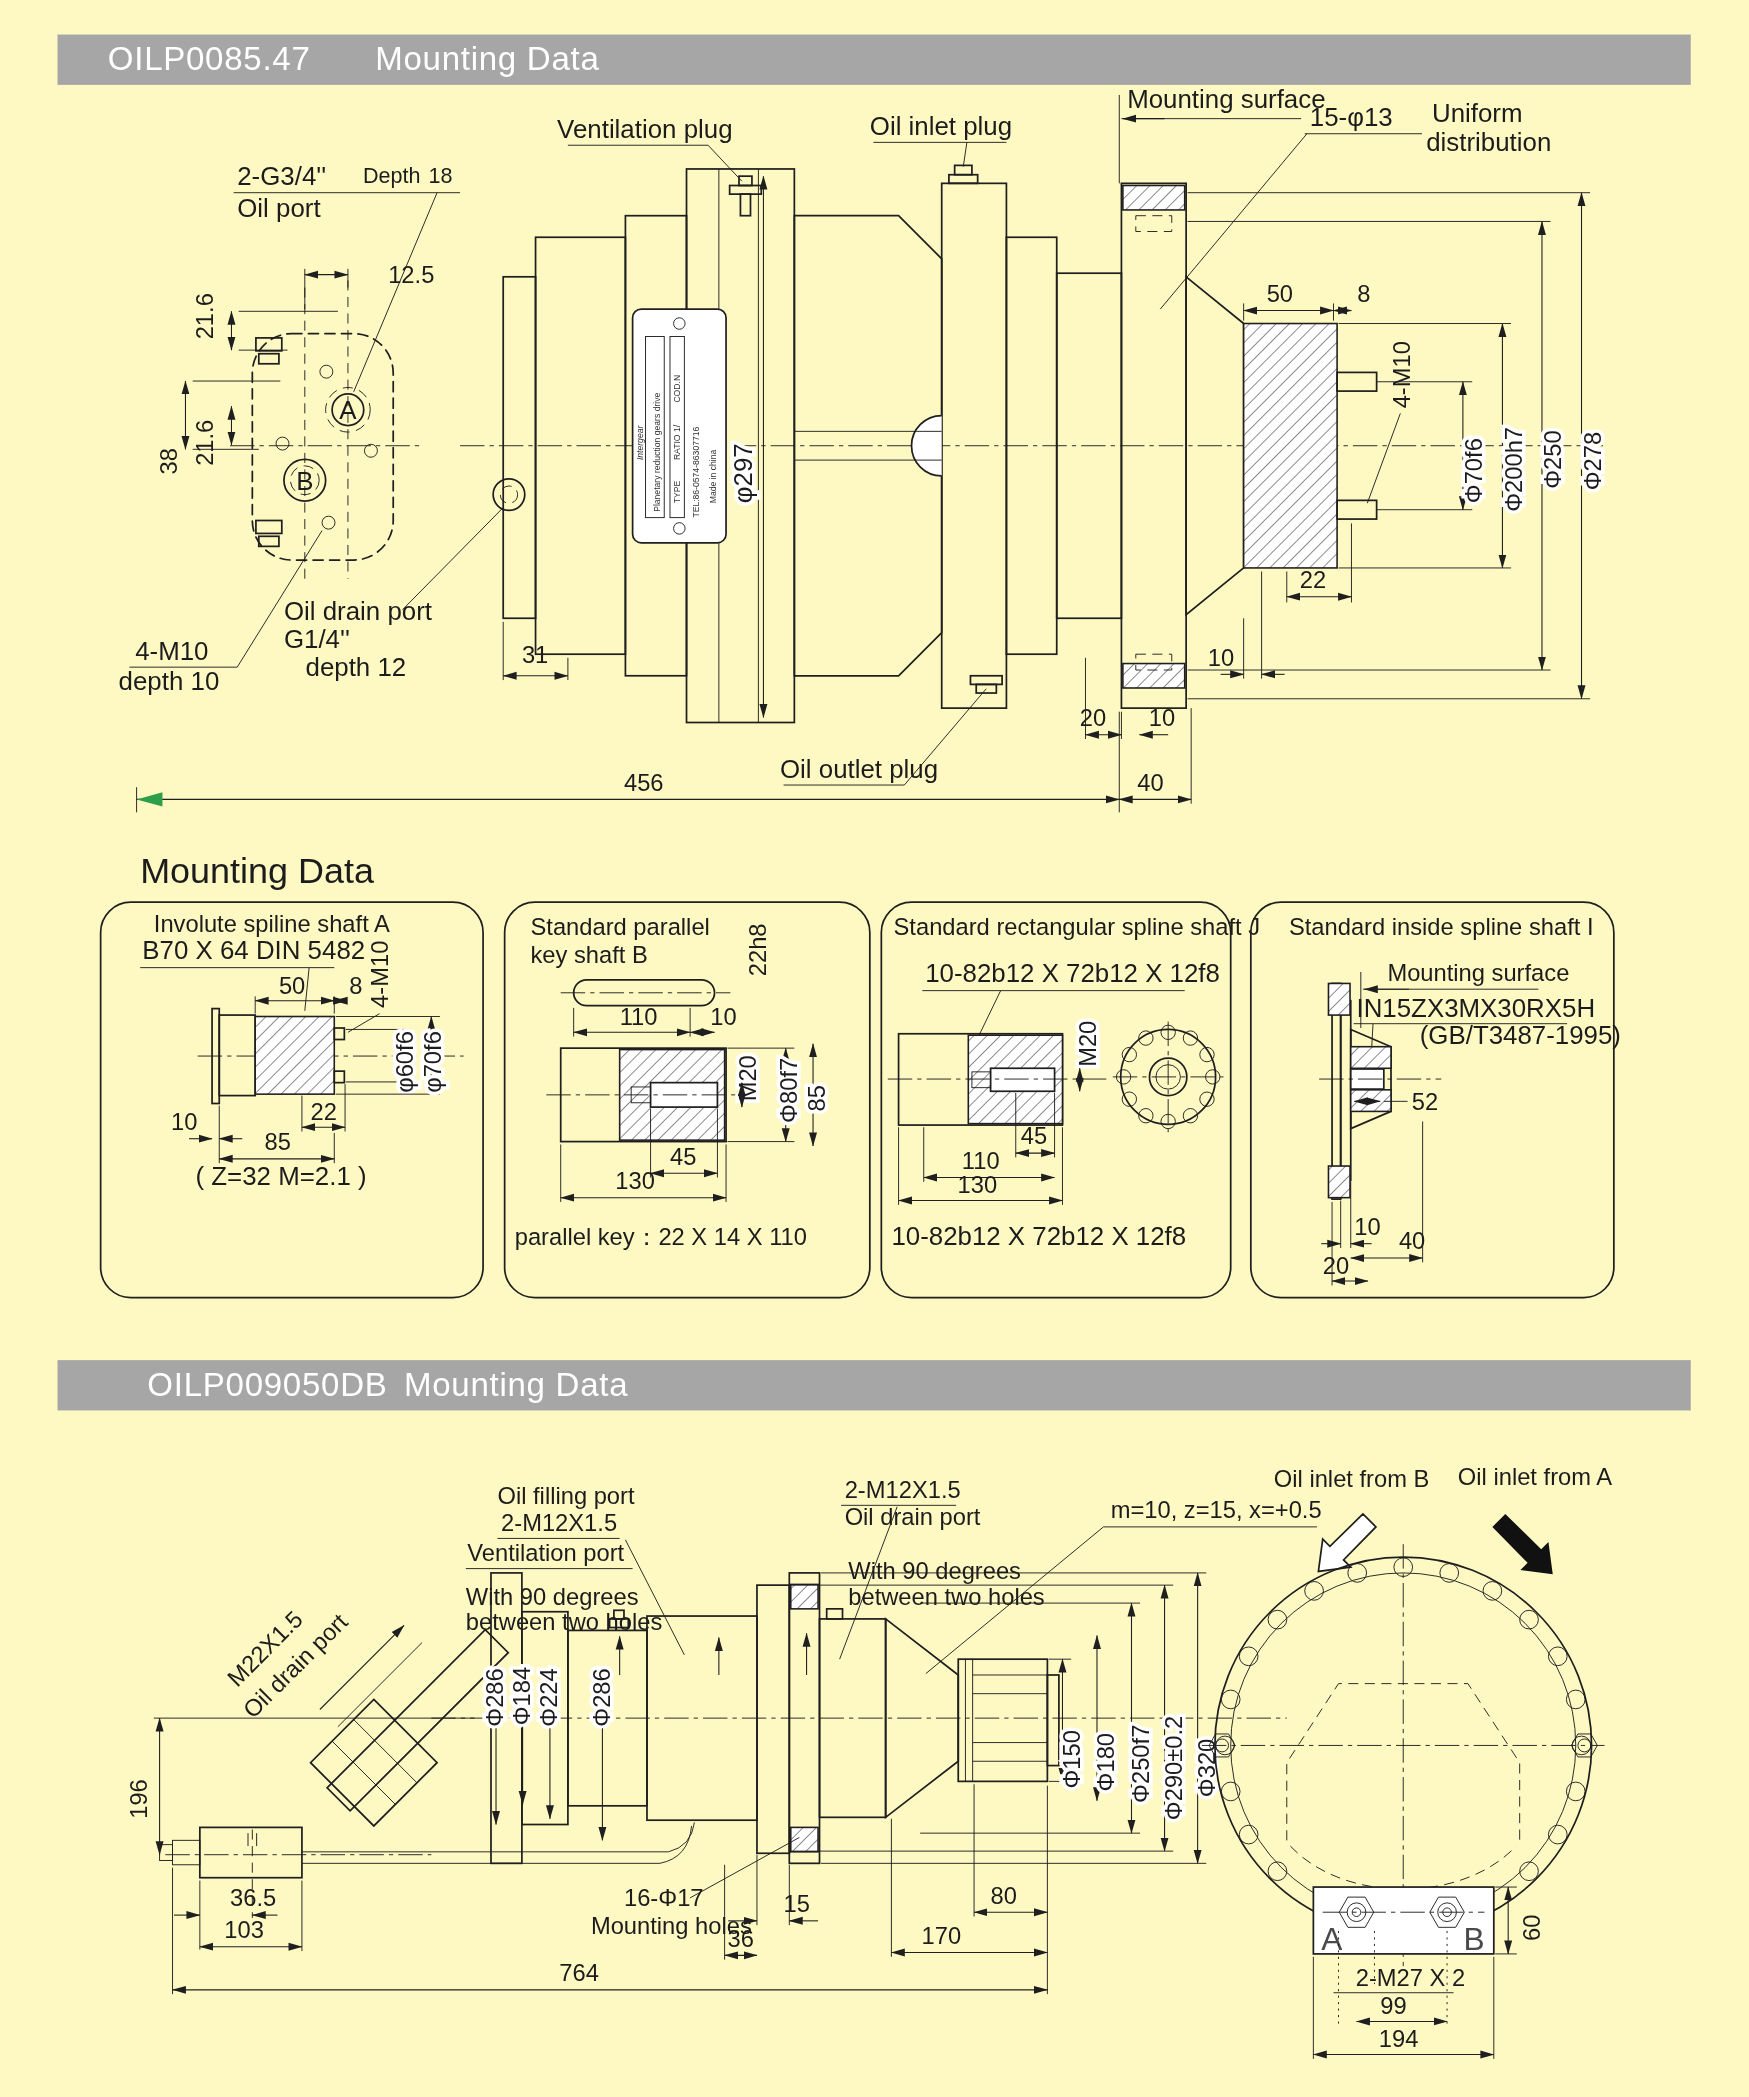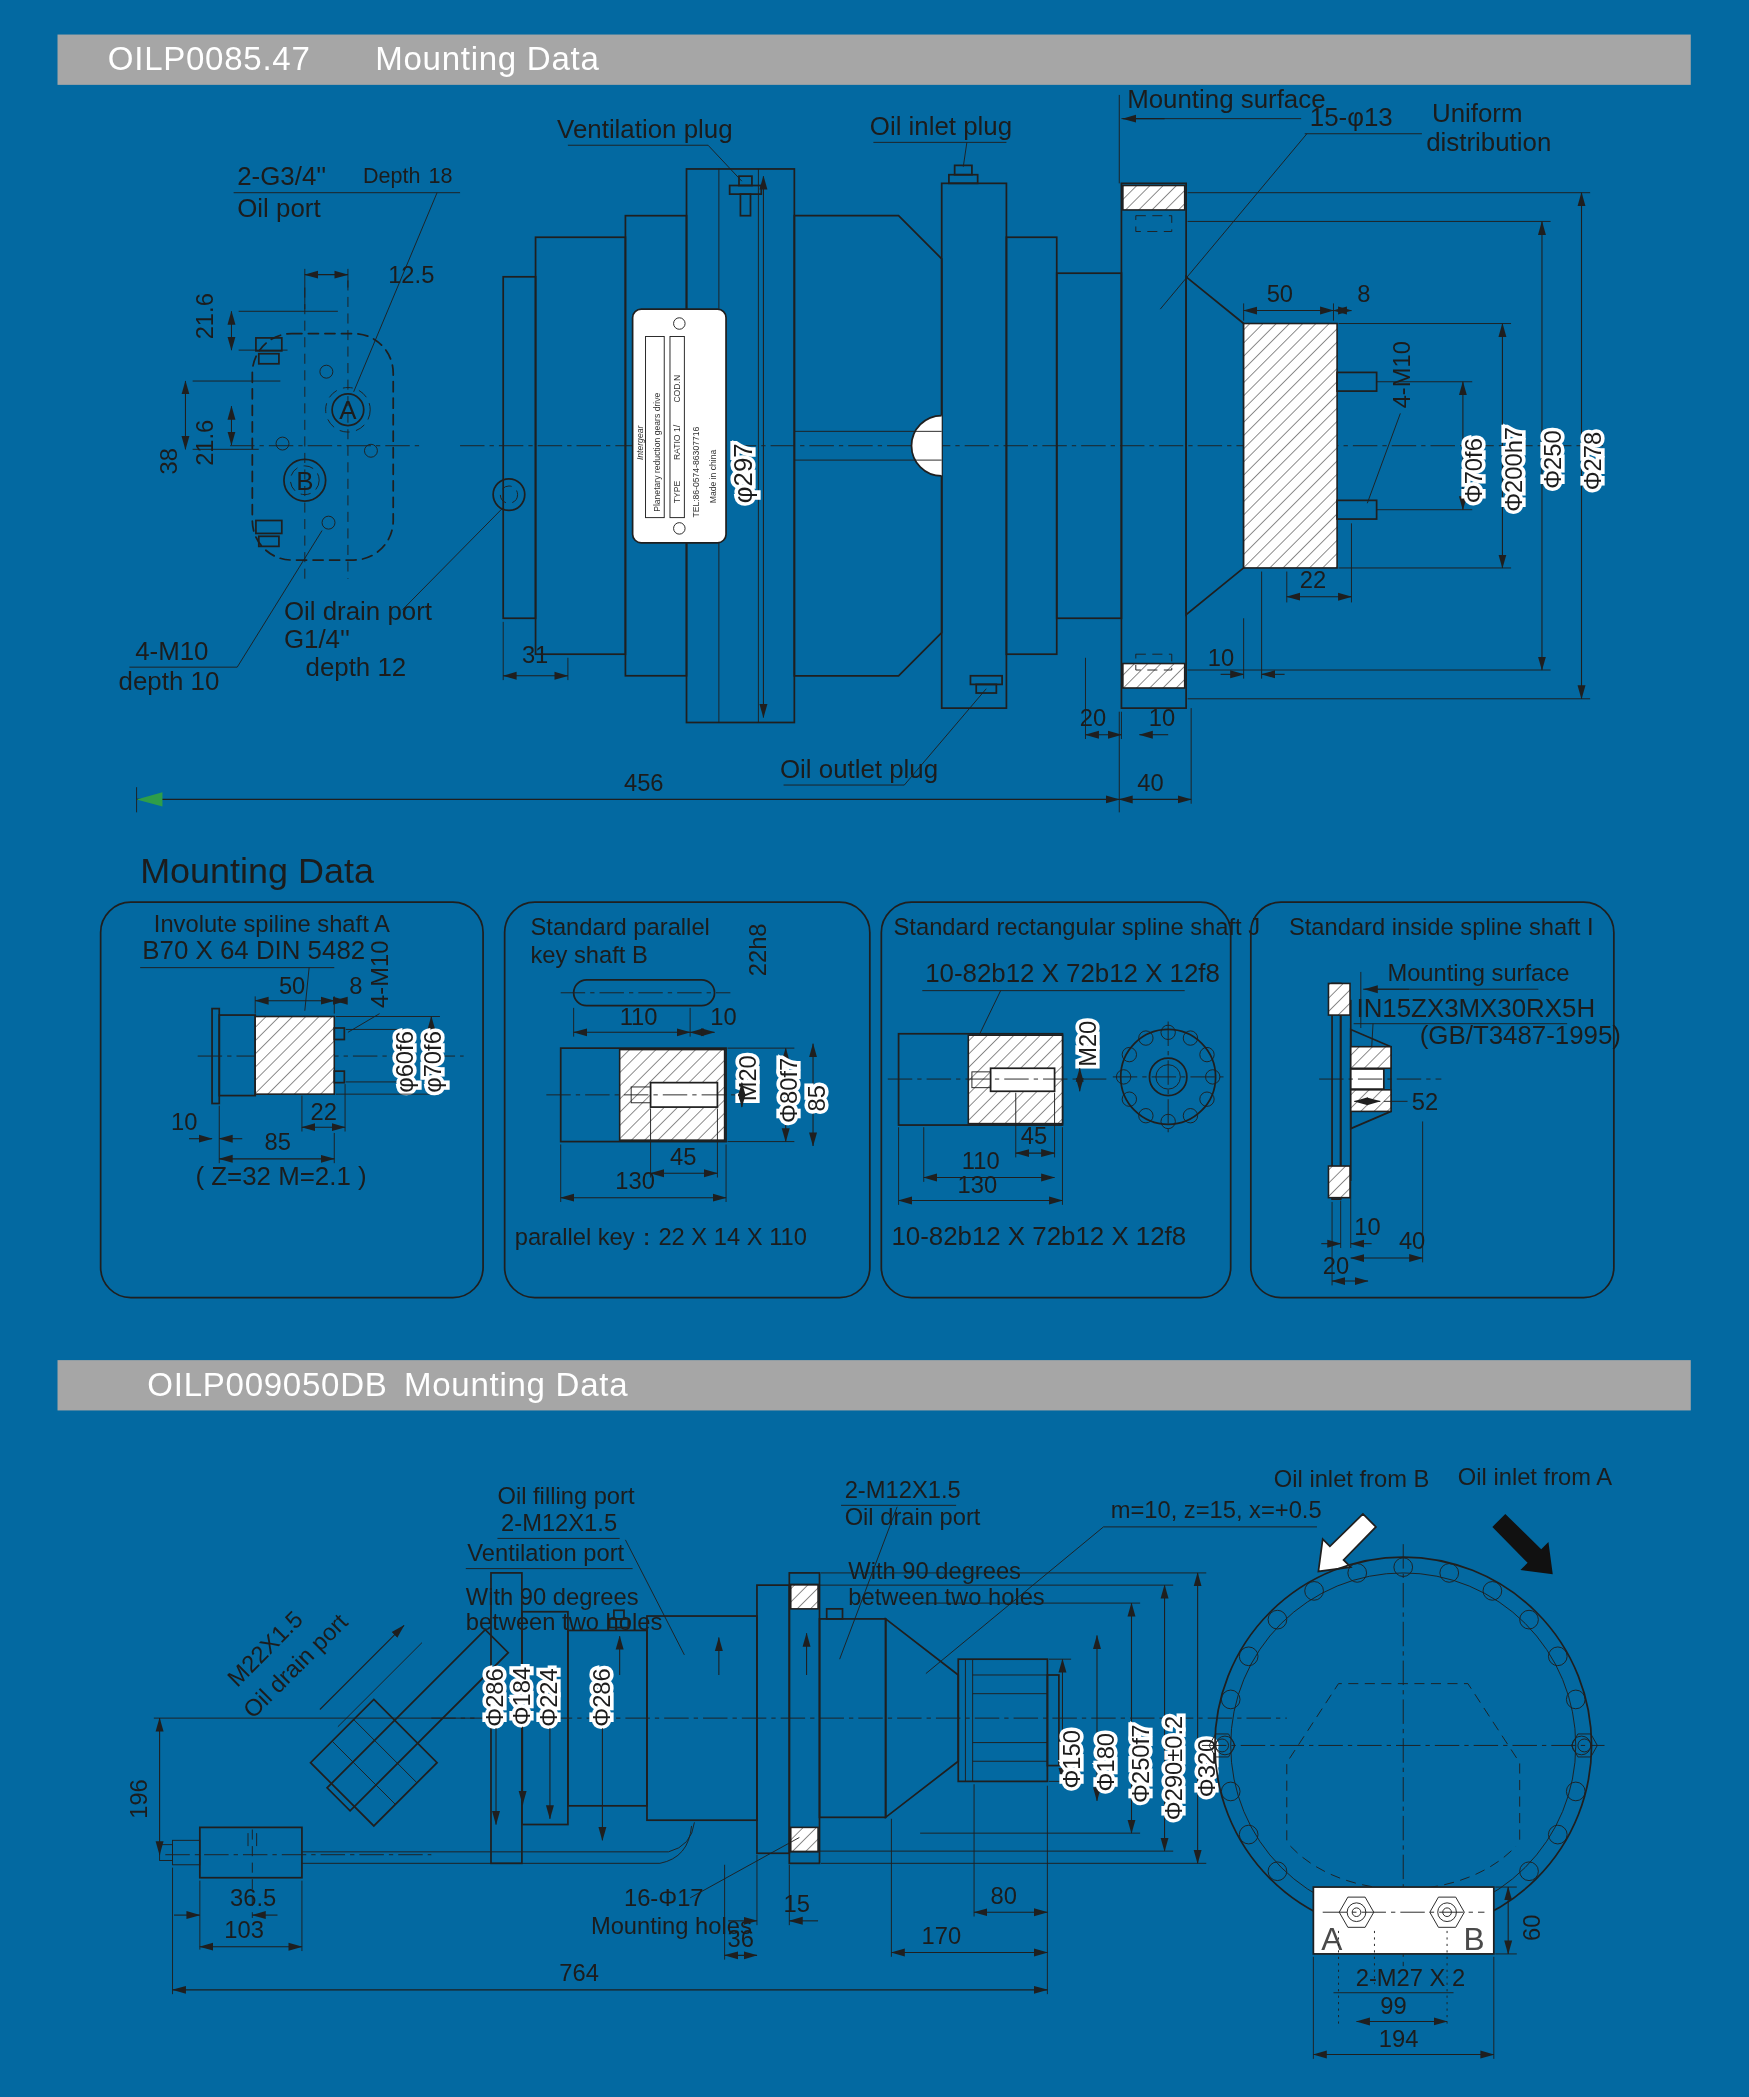--- a/index.html
+++ b/index.html
@@ -1,16 +1,16 @@
 <!DOCTYPE html>
 <html style="font-size:11.5px"><head>
 <meta charset="utf-8">
 <style>
   html,body{margin:0;padding:0;background:#fff;}
-  .page{position:relative;width:1749px;height:2097px;background:#0369a1;font-family:"Liberation Sans",sans-serif;}
+  .page{position:relative;width:1749px;height:2097px;background:#fef9c3;font-family:"Liberation Sans",sans-serif;}
   svg text{font-family:"Liberation Sans",sans-serif;fill:#1c1c1c;}
   .s{stroke:#1f1f1f;stroke-width:2.4;fill:none;stroke-linecap:round;}
   .sf{stroke:#1f1f1f;stroke-width:2.4;fill:#fff;}
   .s1{stroke:#1f1f1f;stroke-width:1.3;fill:none;}
   .dim{stroke:#1f1f1f;stroke-width:1.5;fill:none;}
   .dsh{stroke-dasharray:14 9;}
   .dd{stroke-dasharray:34 7 6 7;}
   .dt{stroke-dasharray:3 6;}
   .hat{fill:url(#hp);stroke:#1f1f1f;stroke-width:2.2;}
   .t33{font-size:33px;} .t30{font-size:30px;} .t36{font-size:36px;}

